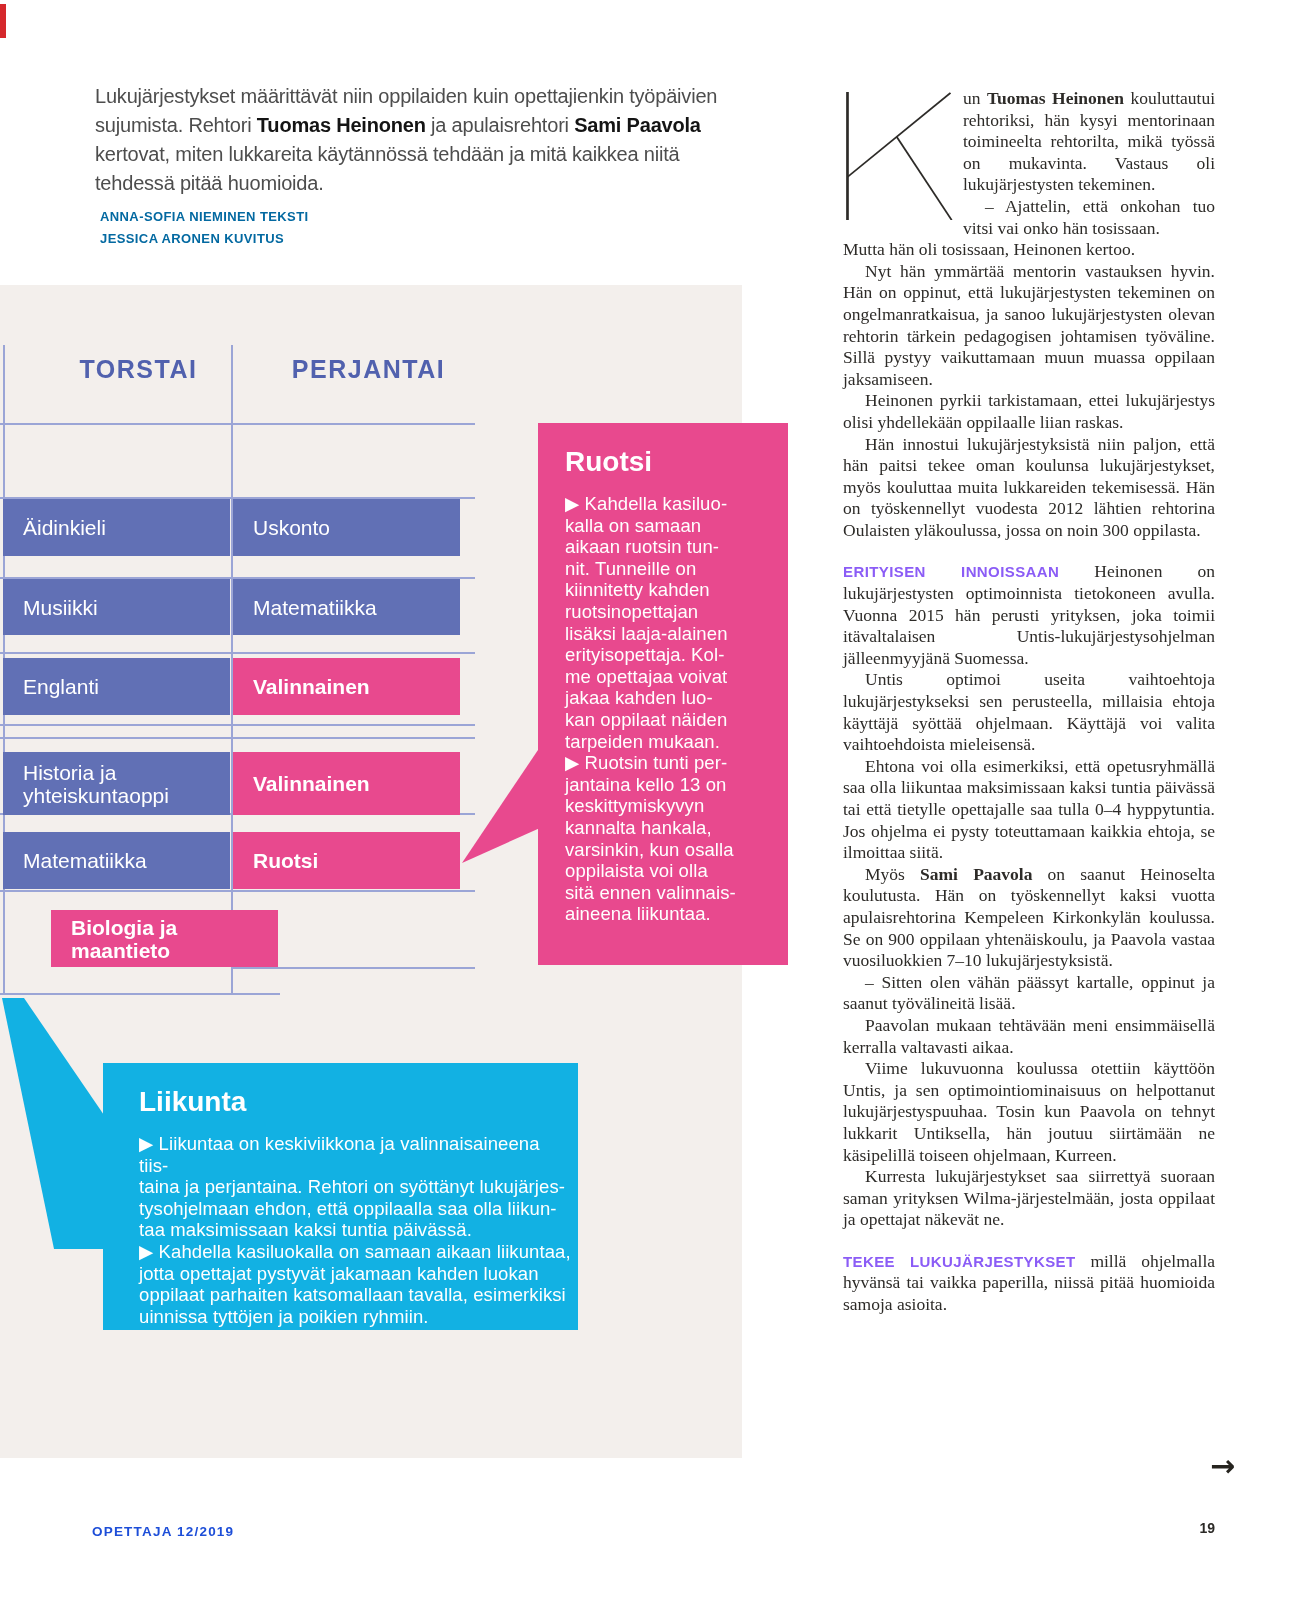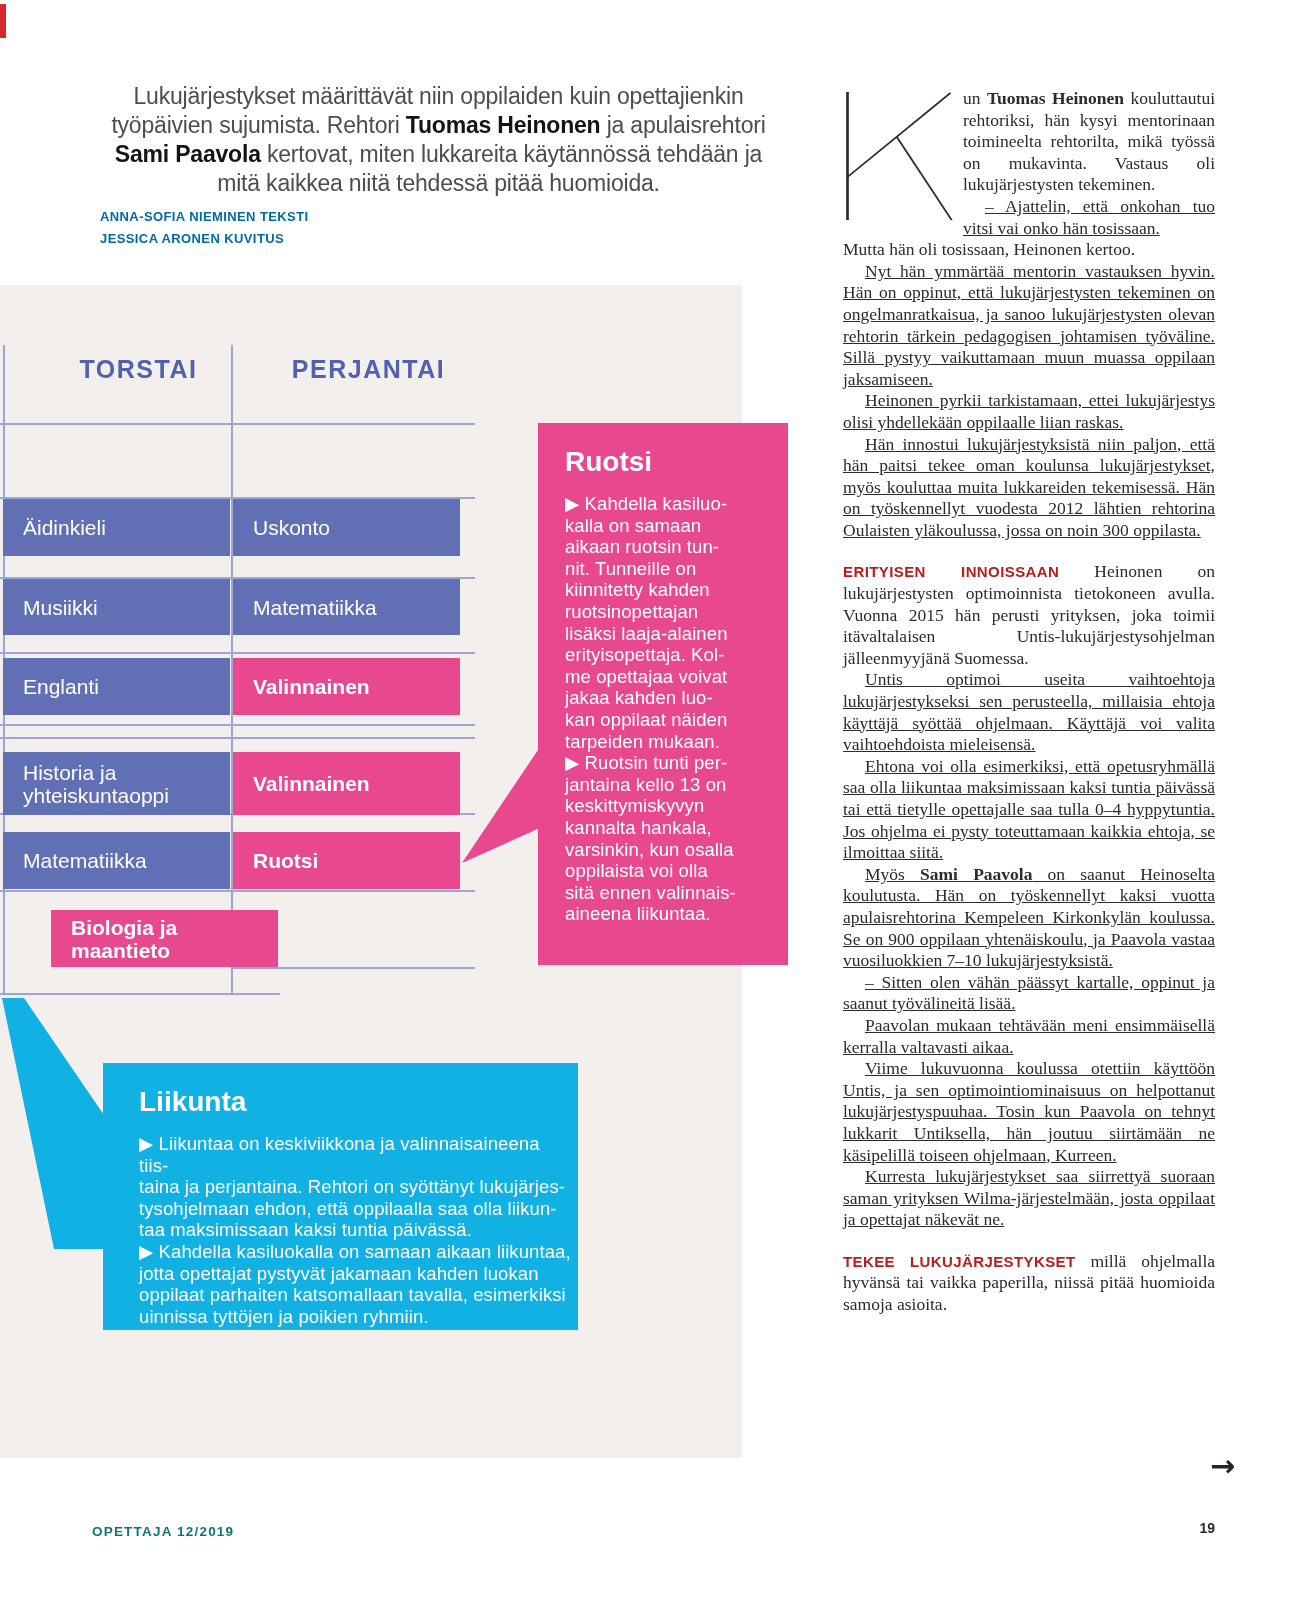--- a/index.html
+++ b/index.html
@@ -5,22 +5,22 @@
   html,body{margin:0;padding:0;}
   body{
     width:1312px;height:1598px;position:relative;background:#ffffff;
     font-family:"Liberation Sans",sans-serif;overflow:hidden;
   }
   
   .red-tick{position:absolute;left:0;top:4px;width:6px;height:34px;background:#d5282c;}
 
   
   .intro{
-    position:absolute;left:106px;top:82px;width:665px;
-    font-size:23px;line-height:29px;color:#4d4d4d;letter-spacing:-0.2px;text-align:center;
+    position:absolute;left:95px;top:82px;width:665px;
+    font-size:20px;line-height:29px;color:#4d4d4d;letter-spacing:-0.2px;
   }
   .intro .seg-b{font-weight:bold;color:#141414;}
   .byline{
     position:absolute;left:100px;top:206px;width:400px;
     font-size:13px;font-weight:bold;color:#0369a1;letter-spacing:0.4px;line-height:22px;
   }
 
   
   .panel{position:absolute;left:0;top:285px;width:742px;height:1173px;background:#f3efec;}
   .sched-line{position:absolute;background:#9ba5d6;}
@@ -53,37 +53,37 @@
   .bubble h2{margin:0 0 16px 0;font-size:28px;line-height:30px;font-weight:bold;}
   .bubble .bubble-body{white-space:pre-line;font-size:18.5px;line-height:21.6px;letter-spacing:0.1px;}
 
   
   .article{
     position:absolute;left:843px;top:88px;width:372px;
     font-family:"Liberation Serif",serif;font-size:17.5px;line-height:21.6px;
     color:#2d2b28;text-align:justify;
   }
   .article p{margin:0;}
-  .article p.indent{text-indent:22px;text-decoration:underline;}
+  .article p.indent{text-indent:22px;}
   .article p.space-before{margin-top:20px;}
   .dropcap{float:left;width:112px;height:128px;margin:4px 8px 0 0;}
   .seg-b{font-weight:bold;}
   .seg-lead{
     font-family:"Liberation Sans",sans-serif;font-weight:bold;font-size:15px;
-    letter-spacing:0.4px;color:#b91c1c;
+    letter-spacing:0.4px;color:#8b5cf6;
   }
   .cont-arrow{
     position:absolute;left:1210px;top:1448px;font-size:30px;font-weight:bold;color:#26241f;
     font-family:"DejaVu Sans",sans-serif;
   }
 
   
   .footer-left{
     position:absolute;left:92px;top:1524px;font-size:13.5px;font-weight:bold;
-    color:#0f766e;letter-spacing:1.2px;
+    color:#1d4ed8;letter-spacing:1.2px;
   }
   .footer-page{
     position:absolute;left:1140px;top:1520px;width:75px;text-align:right;
     font-size:14px;font-weight:bold;color:#2b2926;
   }
 </style>
 </head>
 <body>
 
 <div class="red-tick"></div>

